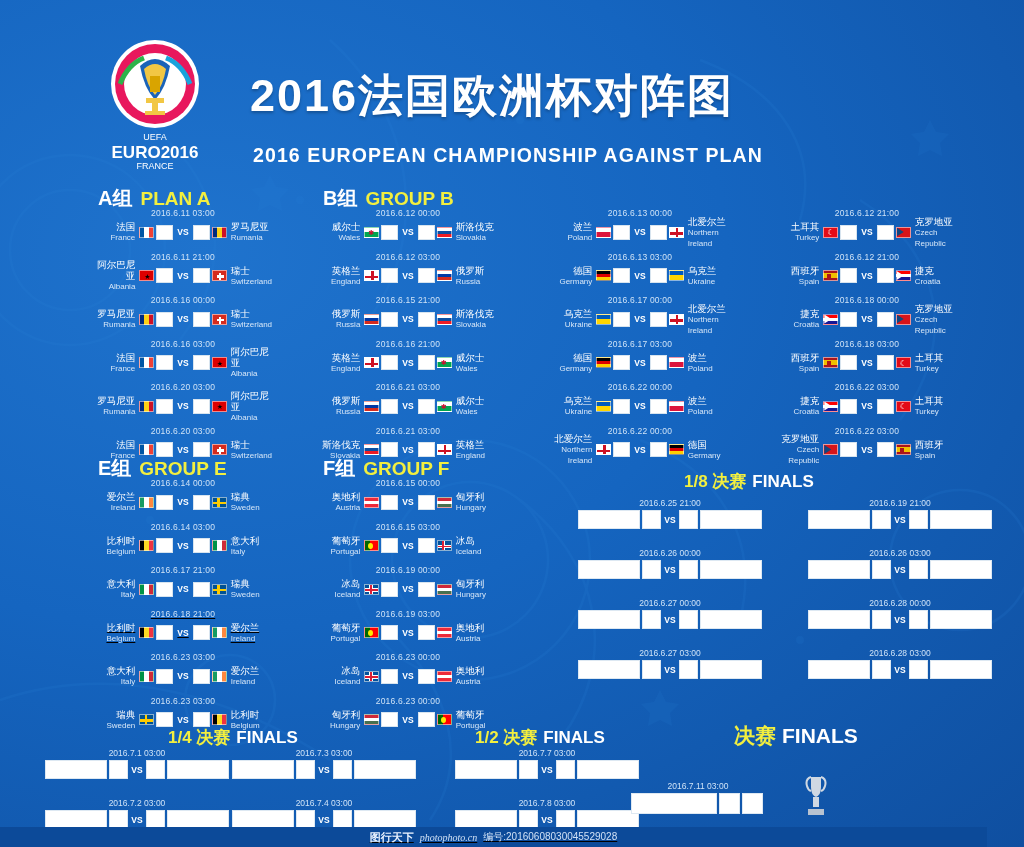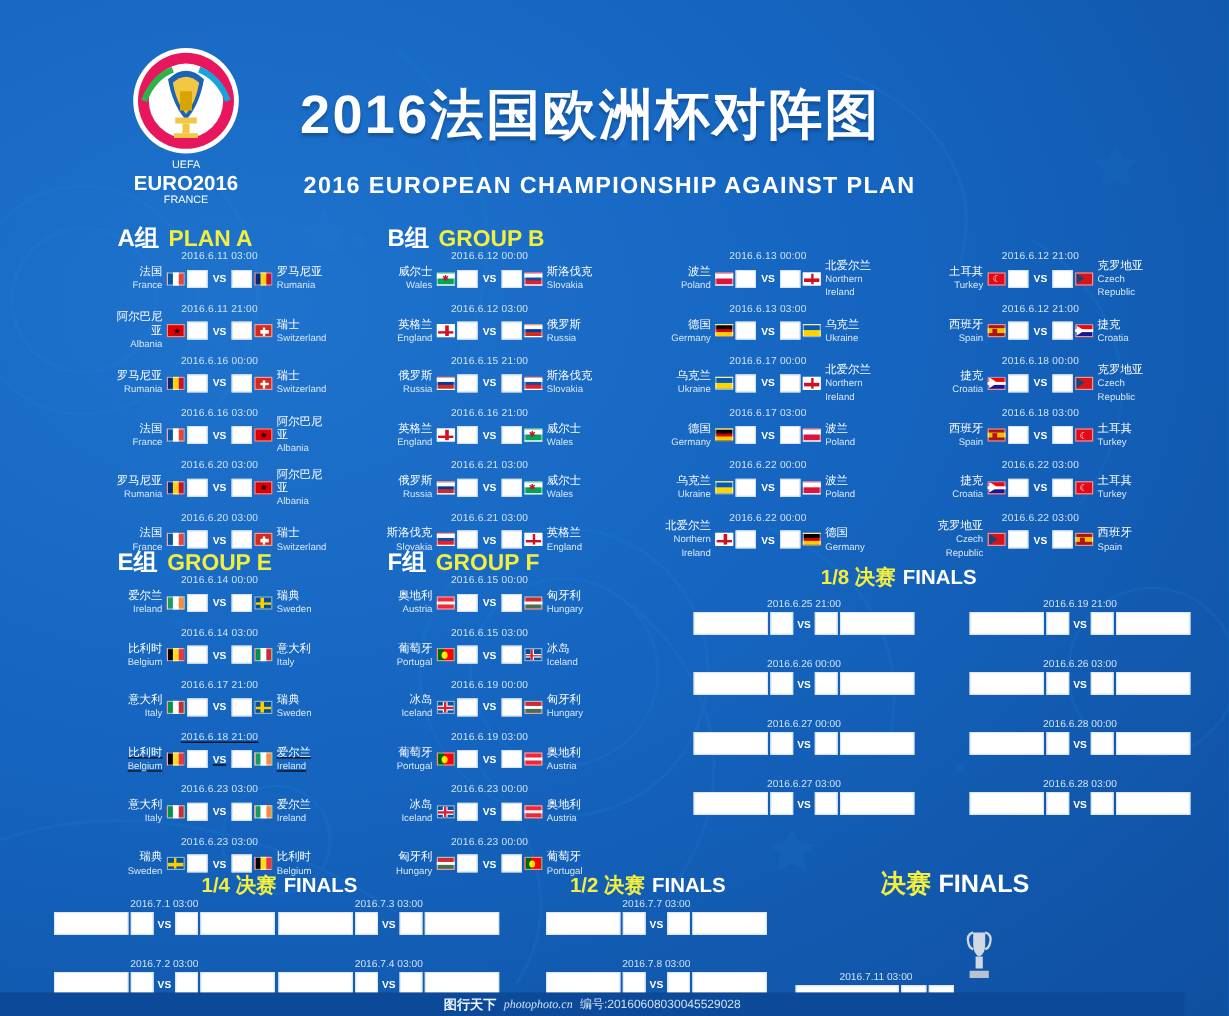--- a/index.html
+++ b/index.html
@@ -78,20 +78,21 @@
   .blank-sm { width: 19px; height: 19px; background: #fff; border: 1px solid #dde8f2; margin-left: 2px;}
   .blank-sm2 { width: 19px; height: 19px; background: #fff; border: 1px solid #dde8f2; margin-right: 2px;}
   .ko-vs { font-size: 8.5px; color: #fff; font-weight: bold; width: 18px; text-align: center; }
 
   
   .footer {
     position: absolute; left: 0; bottom: 0; width: 987px; height: 20px;
     background: #0c4a99;
     display: flex; align-items: center; justify-content: center;
     gap: 6px;
+    text-decoration: underline;
   }
   .footer .fcn { font-size: 11px; color: #eaf3ff; font-weight: bold; }
   .footer .fen { font-size: 10px; color: #cfe0f5; font-family: "Liberation Serif", serif; font-style: italic;}
   .footer .fid { font-size: 10px; color: #cfe0f5; }
   .trophy { position: absolute; right: 196px; bottom: 28px; width: 24px; height: 46px; }
 </style>
 </head>
 <body>
 
 <div id="page">
@@ -1034,21 +1035,21 @@
       <div class="ko-match" style="left: 455px; top: 798px;">
         <div class="ko-date">2016.7.8 03:00</div>
         <div class="ko-row">
           <span class="blank-wide"></span>
           <span class="blank-sm"></span>
           <span class="ko-vs">VS</span>
           <span class="blank-sm2"></span>
           <span class="blank-wide"></span>
         </div>
       </div>
-      <div class="ko-match" style="left: 663px; top: 781px; margin-top: 28px;">
+      <div class="ko-match" style="left: 631px; top: 781px;">
         <div class="ko-date">2016.7.11 03:00</div>
         <div class="ko-row">
           <span class="blank-wide" style="width:86px;height:21px"></span>
           <span class="blank-sm" style="width:21px;height:21px"></span>
           <span class="blank-sm2" style="width:21px;height:21px;margin-left:2px"></span>
         </div>
       </div>
     </div>
 
   <svg class="trophy" viewBox="0 0 24 46">

